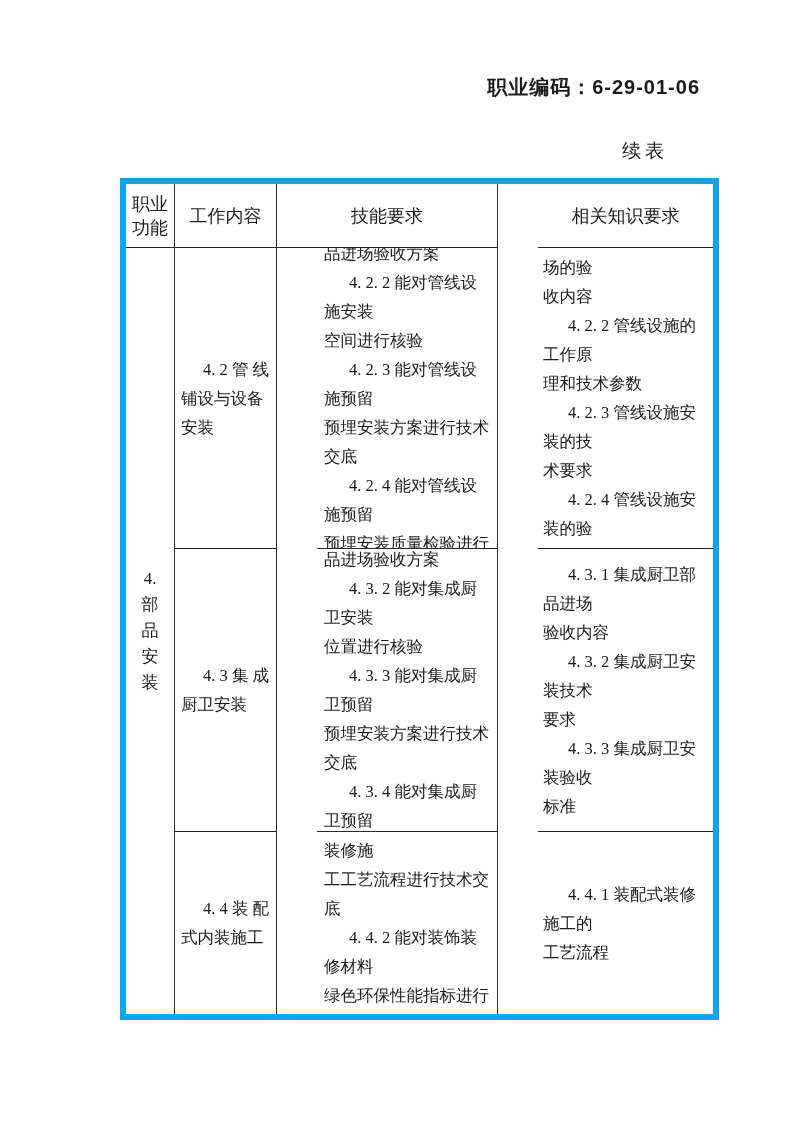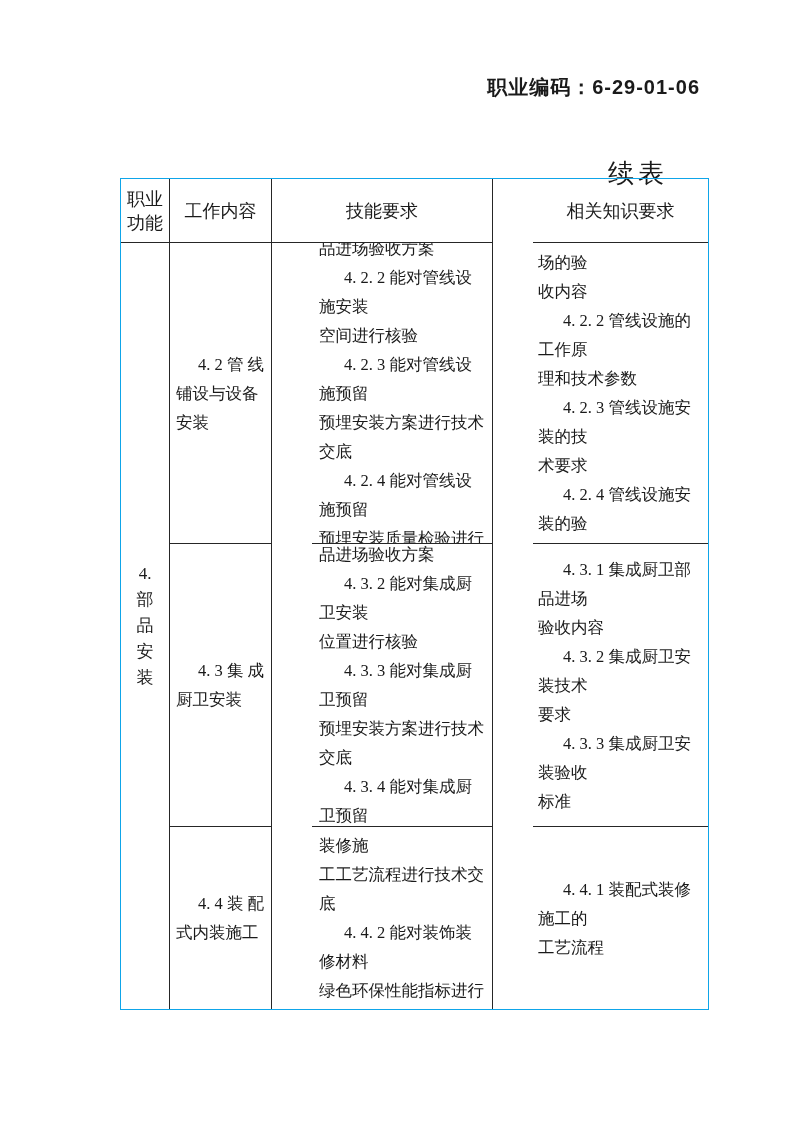--- a/index.html
+++ b/index.html
@@ -10,30 +10,30 @@
     font-family:"Liberation Serif","DejaVu Serif",serif;
     color:#1a1a1a;
     overflow:hidden;
   }
   .code-line{
     position:absolute;top:74px;right:108px;
     font-family:"Liberation Sans","DejaVu Sans",sans-serif;
     font-weight:bold;font-size:20px;letter-spacing:1px;
   }
   .continued{
-    position:absolute;top:156px;right:140px;
-    font-size:26px;letter-spacing:4px;
+    position:absolute;top:138px;right:140px;
+    font-size:19px;letter-spacing:4px;
   }
   .doc-table{
     position:absolute;left:120px;top:178px;
     width:587px;height:830px;
     display:grid;
     grid-template-columns:49px 102px 221px 215px;
     grid-template-rows:64px 301px 283px 182px;
-    border:1px solid #0ea5e9;
+    border:6px solid #0ea5e9;
     box-sizing:content-box;
   }
   .cell{
     box-sizing:border-box;
     border-right:1.6px solid #262626;
     border-bottom:1.6px solid #262626;
     display:flex;flex-direction:column;justify-content:center;
     overflow:hidden;
   }
   .cell.last-col{border-right:none;margin-left:40px;}

